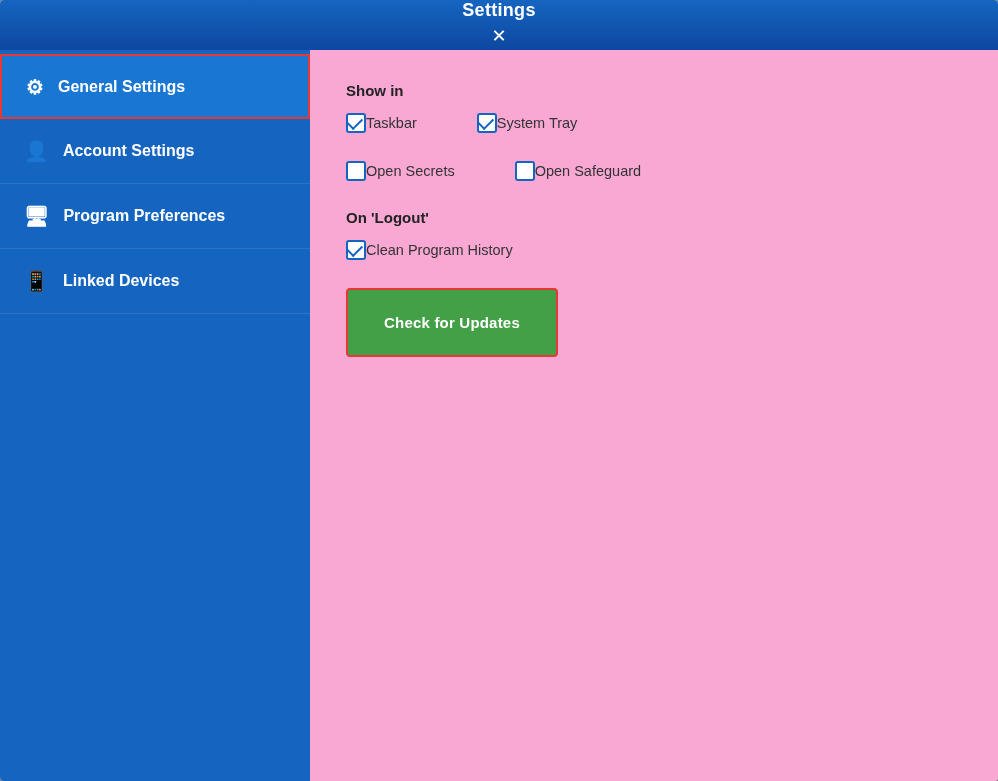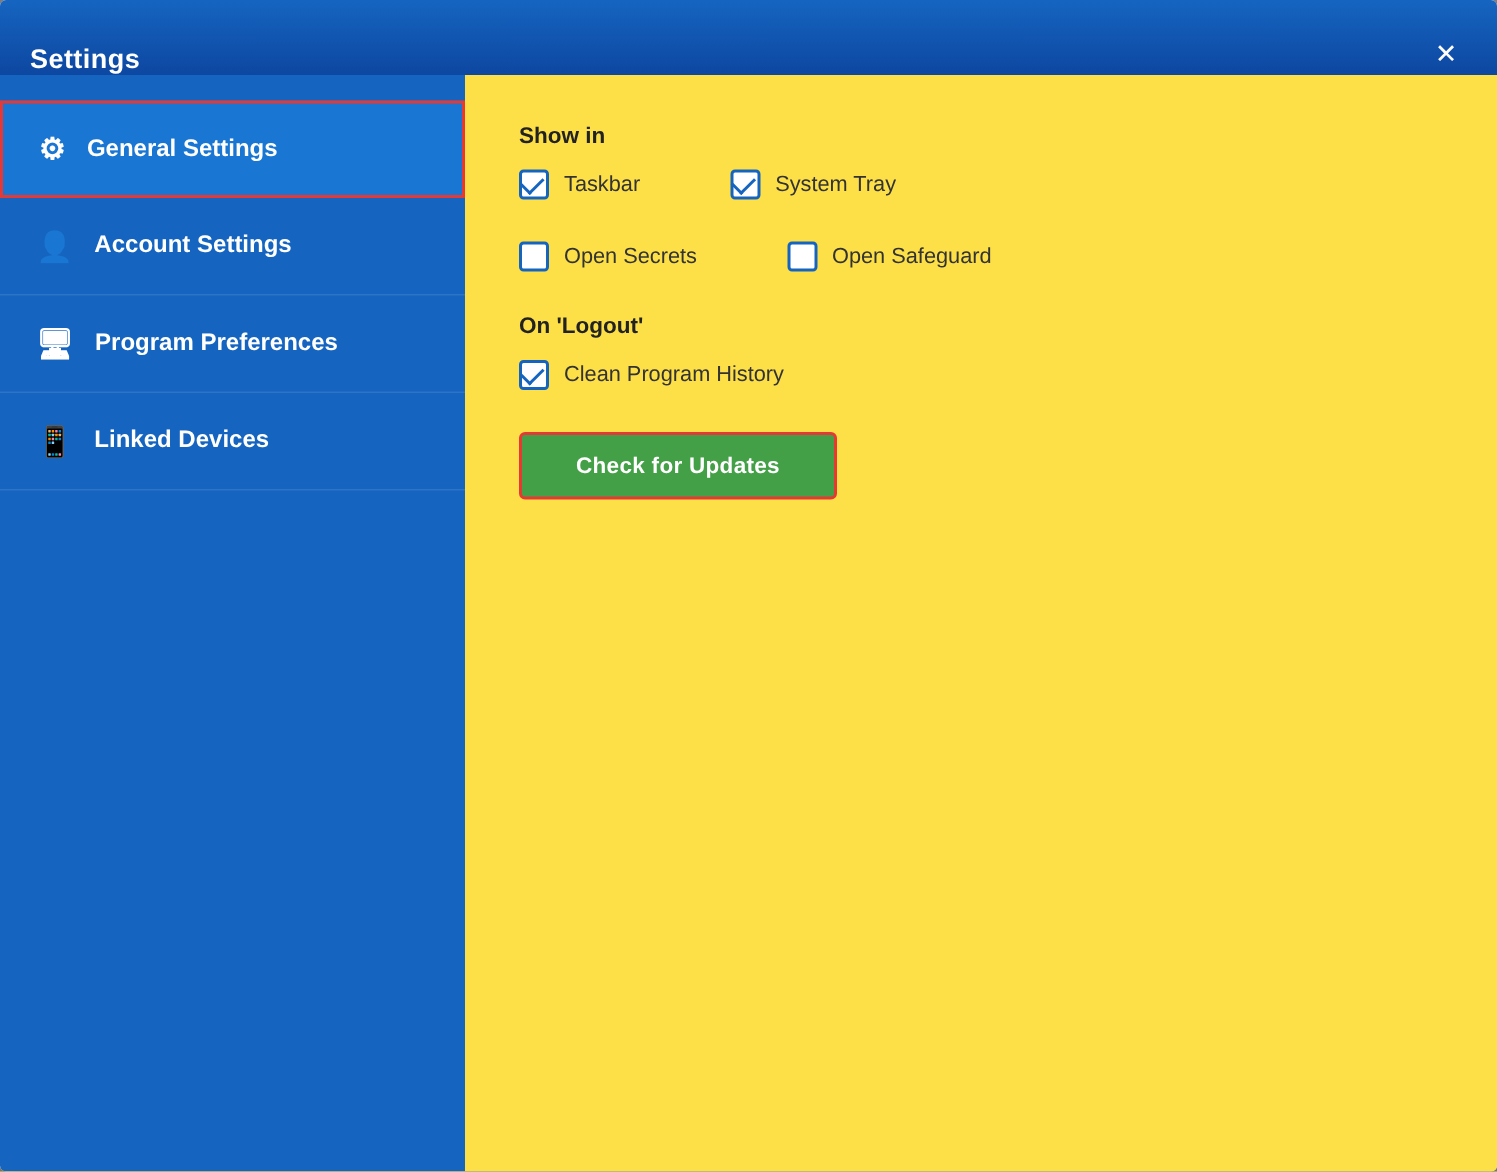--- a/index.html
+++ b/index.html
@@ -18,24 +18,25 @@
       border-radius: 4px;
       overflow: hidden;
       display: flex;
       flex-direction: column;
       box-shadow: 0 4px 24px rgba(0,0,0,0.4);
     }
     .titlebar {
       background: linear-gradient(180deg, #1565c0 0%, #0d47a1 100%);
       height: 50px;
       display: flex;
-      align-items: flex-end;
+      align-items: center;
       padding: 0 20px;
       justify-content: space-between;
       flex-shrink: 0;
+      flex-direction: column;
     }
     .titlebar-title {
       color: #fff;
       font-size: 18px;
       font-weight: 700;
       letter-spacing: 0.3px;
     }
     .close-btn {
       color: #fff;
       font-size: 18px;
@@ -51,21 +52,21 @@
       display: flex;
       flex: 1;
       overflow: hidden;
     }
     .sidebar {
       width: 310px;
       background: #1565c0;
       flex-shrink: 0;
       display: flex;
       flex-direction: column;
-      padding-top: 17px;
+      padding-top: 4px;
     }
     .sidebar-item {
       display: flex;
       align-items: center;
       padding: 0 24px;
       height: 65px;
       color: #fff;
       font-size: 16px;
       font-weight: 600;
       cursor: pointer;
@@ -76,21 +77,21 @@
     .sidebar-item.active {
       background: #1976d2;
       border: 2px solid #e53935;
     }
     .sidebar-item .item-icon {
       font-size: 20px;
       flex-shrink: 0;
     }
     .main {
       flex: 1;
-      background: #fde047;
+      background: #f9a8d4;
       padding: 32px 36px;
       overflow-y: auto;
     }
     .section {
       margin-bottom: 28px;
     }
     .section-title {
       font-size: 15px;
       font-weight: 700;
       color: #222;
@@ -98,21 +99,20 @@
     }
     .options-row {
       display: flex;
       gap: 60px;
       align-items: center;
       flex-wrap: wrap;
     }
     .option-item {
       display: flex;
       align-items: center;
-      gap: 10px;
       font-size: 14.5px;
       color: #333;
       cursor: pointer;
     }
     
     .checkbox-checked {
       width: 20px;
       height: 20px;
       border: 2px solid #1565c0;
       border-radius: 3px;
@@ -163,21 +163,21 @@
       border: 2px solid #1565c0;
       border-radius: 50%;
       background: #fff;
       flex-shrink: 0;
     }
     .check-updates-btn {
       background: #43a047;
       color: #fff;
       border: 2.5px solid #e53935;
       border-radius: 4px;
-      padding: 12px 36px;
+      padding: 24px 36px;
       font-size: 15px;
       font-weight: 700;
       cursor: pointer;
       letter-spacing: 0.2px;
       outline: none;
     }
 
     
     .icon-gear::before { content: '⚙'; }
     .icon-person::before { content: '👤'; }

